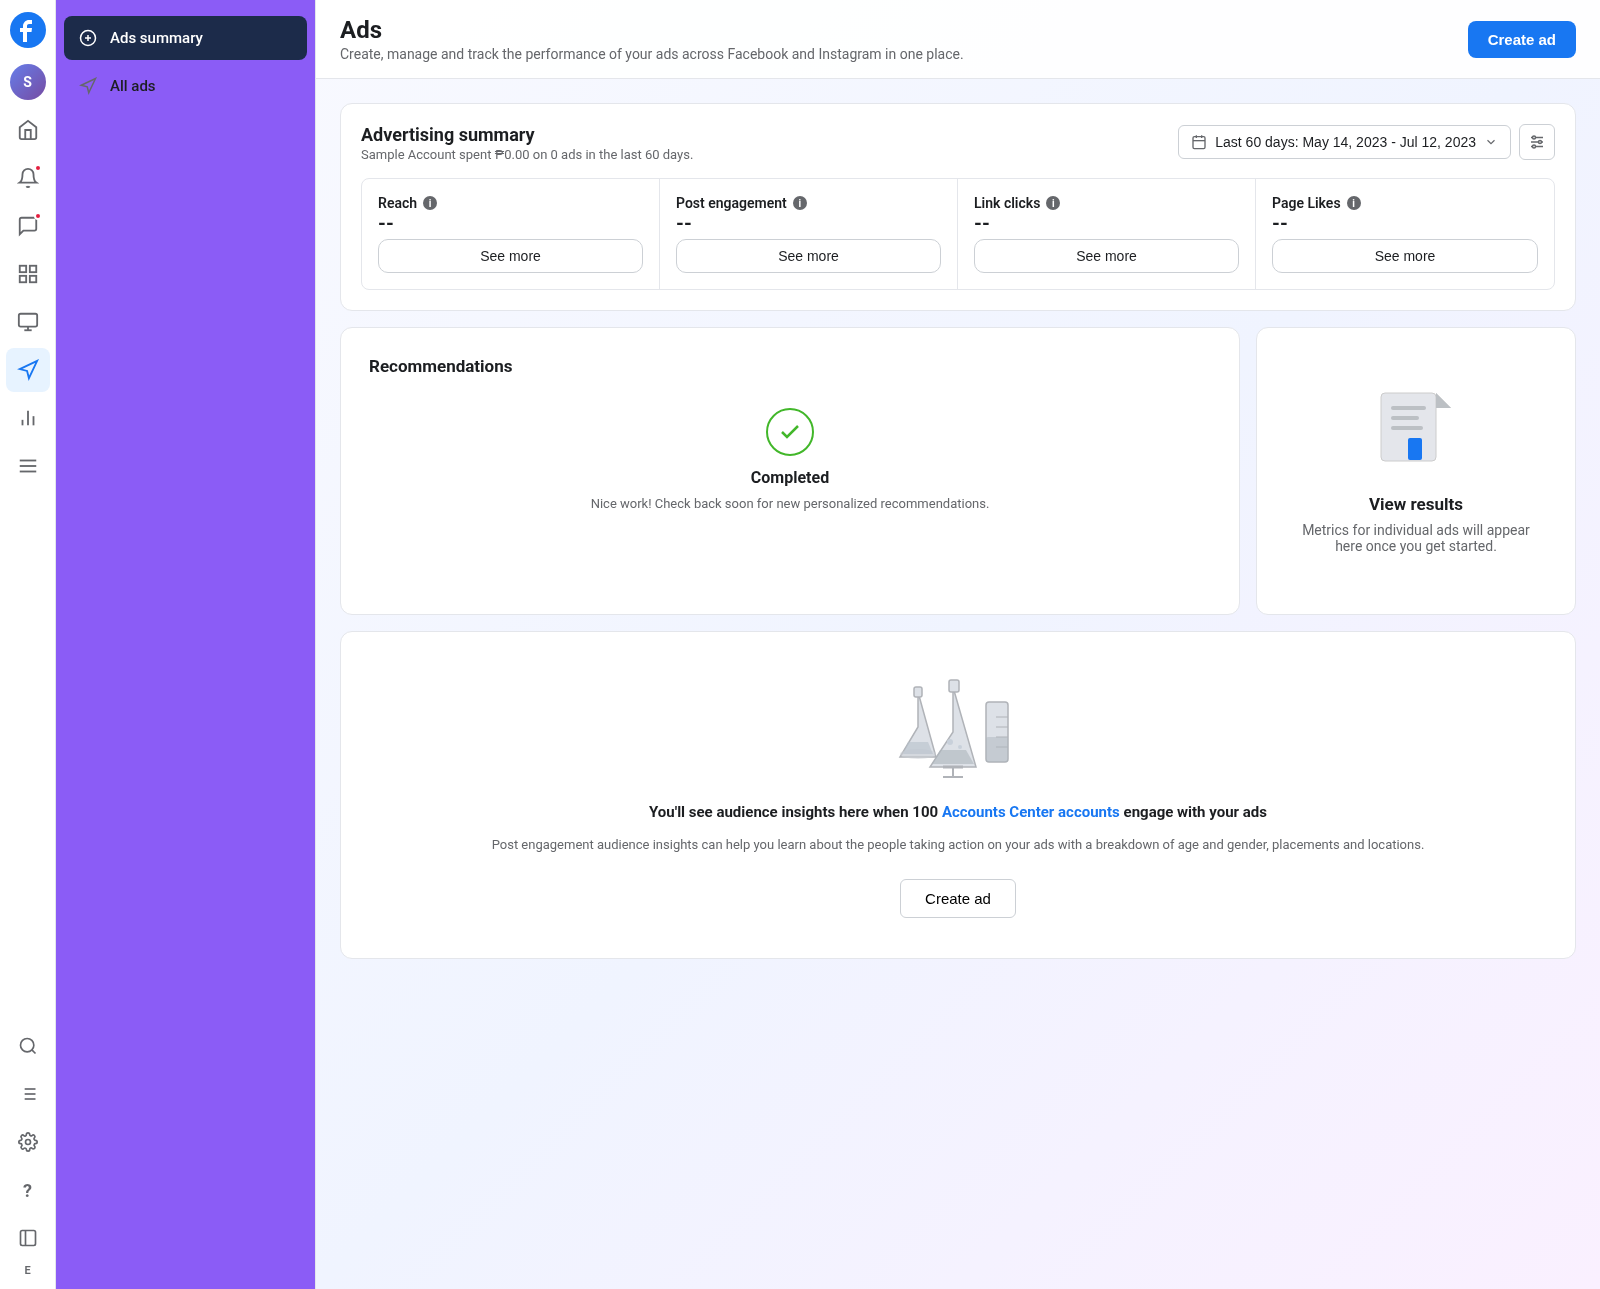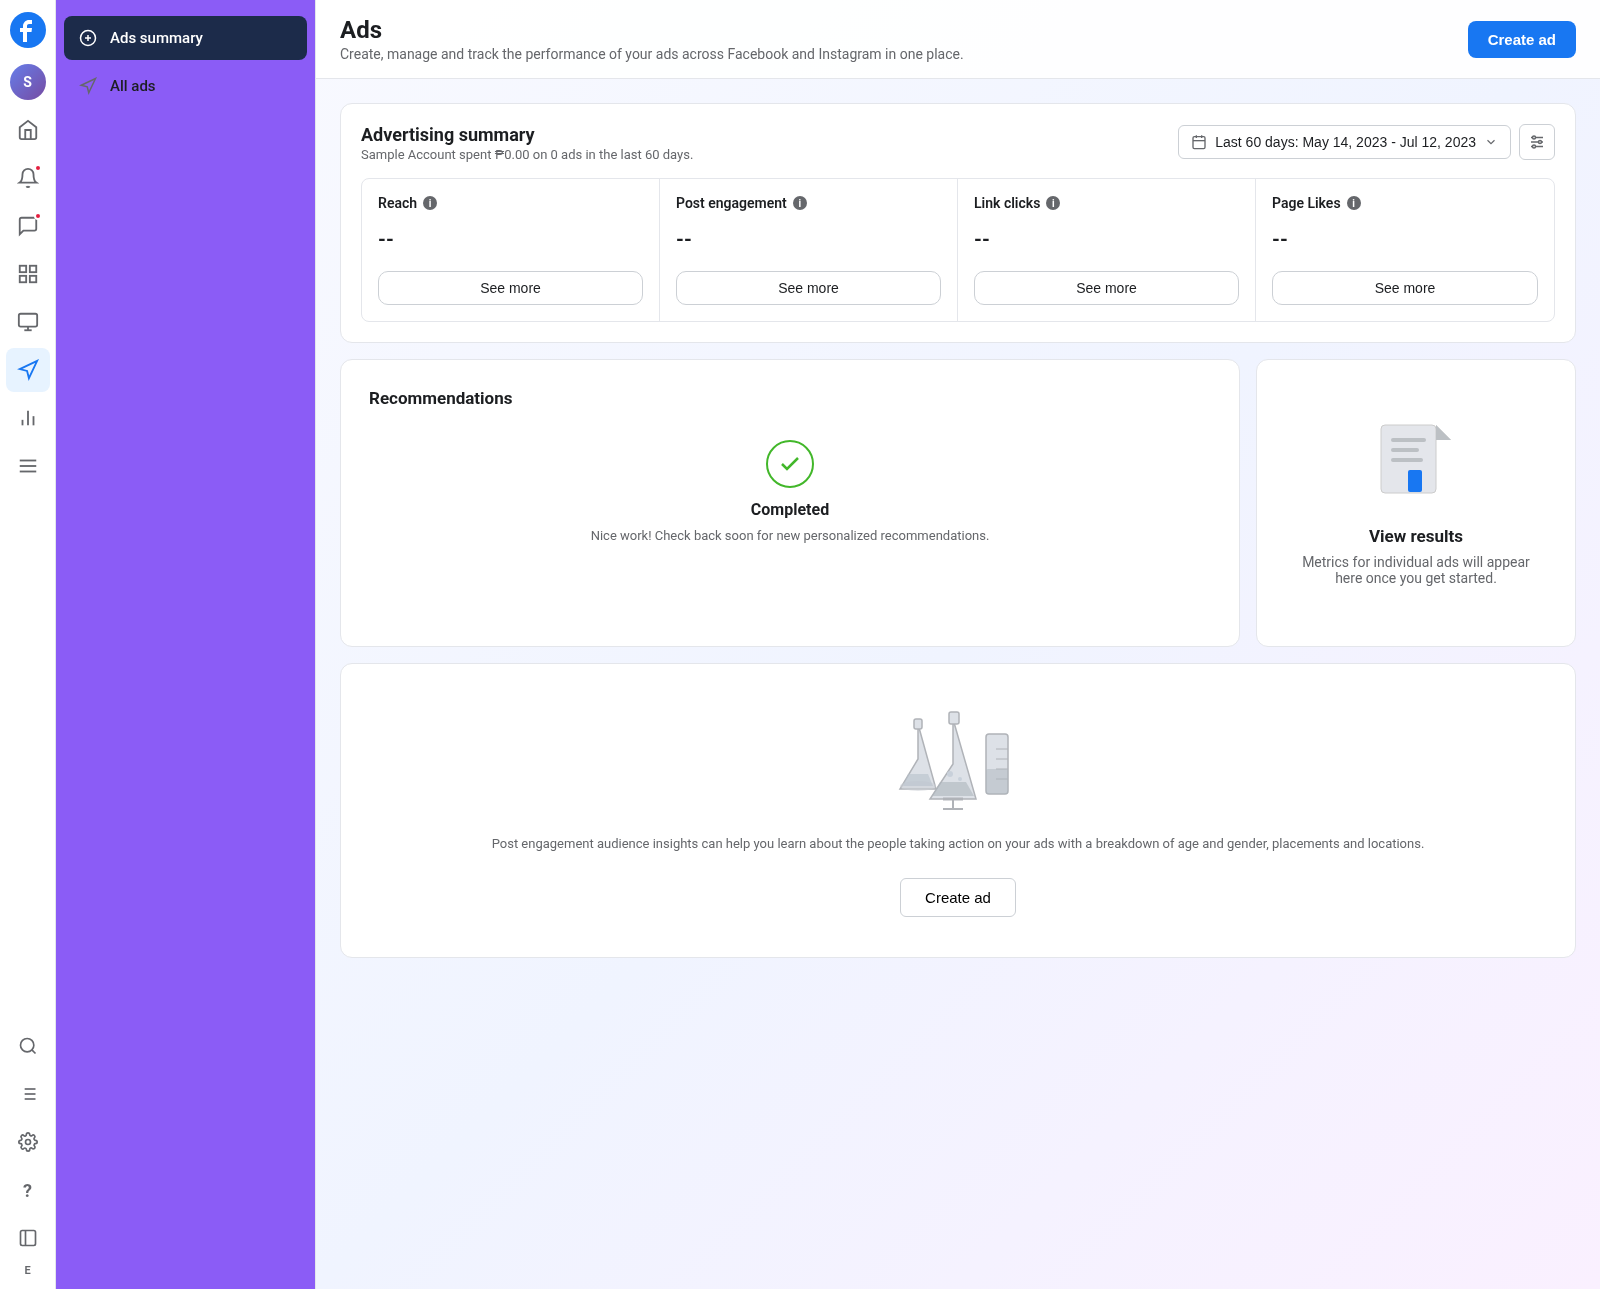--- a/index.html
+++ b/index.html
@@ -218,21 +218,21 @@
       gap: 0;
       border: 1px solid #e4e6eb;
       border-radius: 8px;
       overflow: hidden;
     }
     .metric-card {
       padding: 16px;
       border-right: 1px solid #e4e6eb;
       display: flex;
       flex-direction: column;
-      gap: 16px;
+      gap: 0;
     }
     .metric-card:last-child { border-right: none; }
     .metric-header {
       display: flex;
       align-items: center;
       gap: 6px;
       font-size: 14px;
       font-weight: 600;
       color: #1c1e21;
     }
@@ -677,20 +677,25 @@
               <line x1="108" y1="75" x2="120" y2="75" stroke="#b0b3b8" stroke-width="1"></line>
 
               <rect x="98" y="65" width="22" height="25" rx="2" fill="#adb5bd" opacity="0.5"></rect>
 
               <line x1="55" y1="95" x2="75" y2="95" stroke="#b0b3b8" stroke-width="3"></line>
               <line x1="65" y1="95" x2="65" y2="105" stroke="#b0b3b8" stroke-width="2"></line>
               <line x1="55" y1="105" x2="75" y2="105" stroke="#b0b3b8" stroke-width="2"></line>
             </svg>
           </div>
 
+          <div class="audience-main-text">
+            <span>You'll see audience insights here when 100</span>
+            <a class="audience-link" href="#">Accounts Center accounts</a>
+            <span> </span><span>engage with your ads</span>
+          </div>
           <div class="audience-desc">Post engagement audience insights can help you learn about the people taking action on your ads with a breakdown of age and gender, placements and locations.</div>
           <button class="create-ad-outline">Create ad</button>
         </div>
       </div>
 
     </div>
   </div>
 </div>
 
 </body></html>

